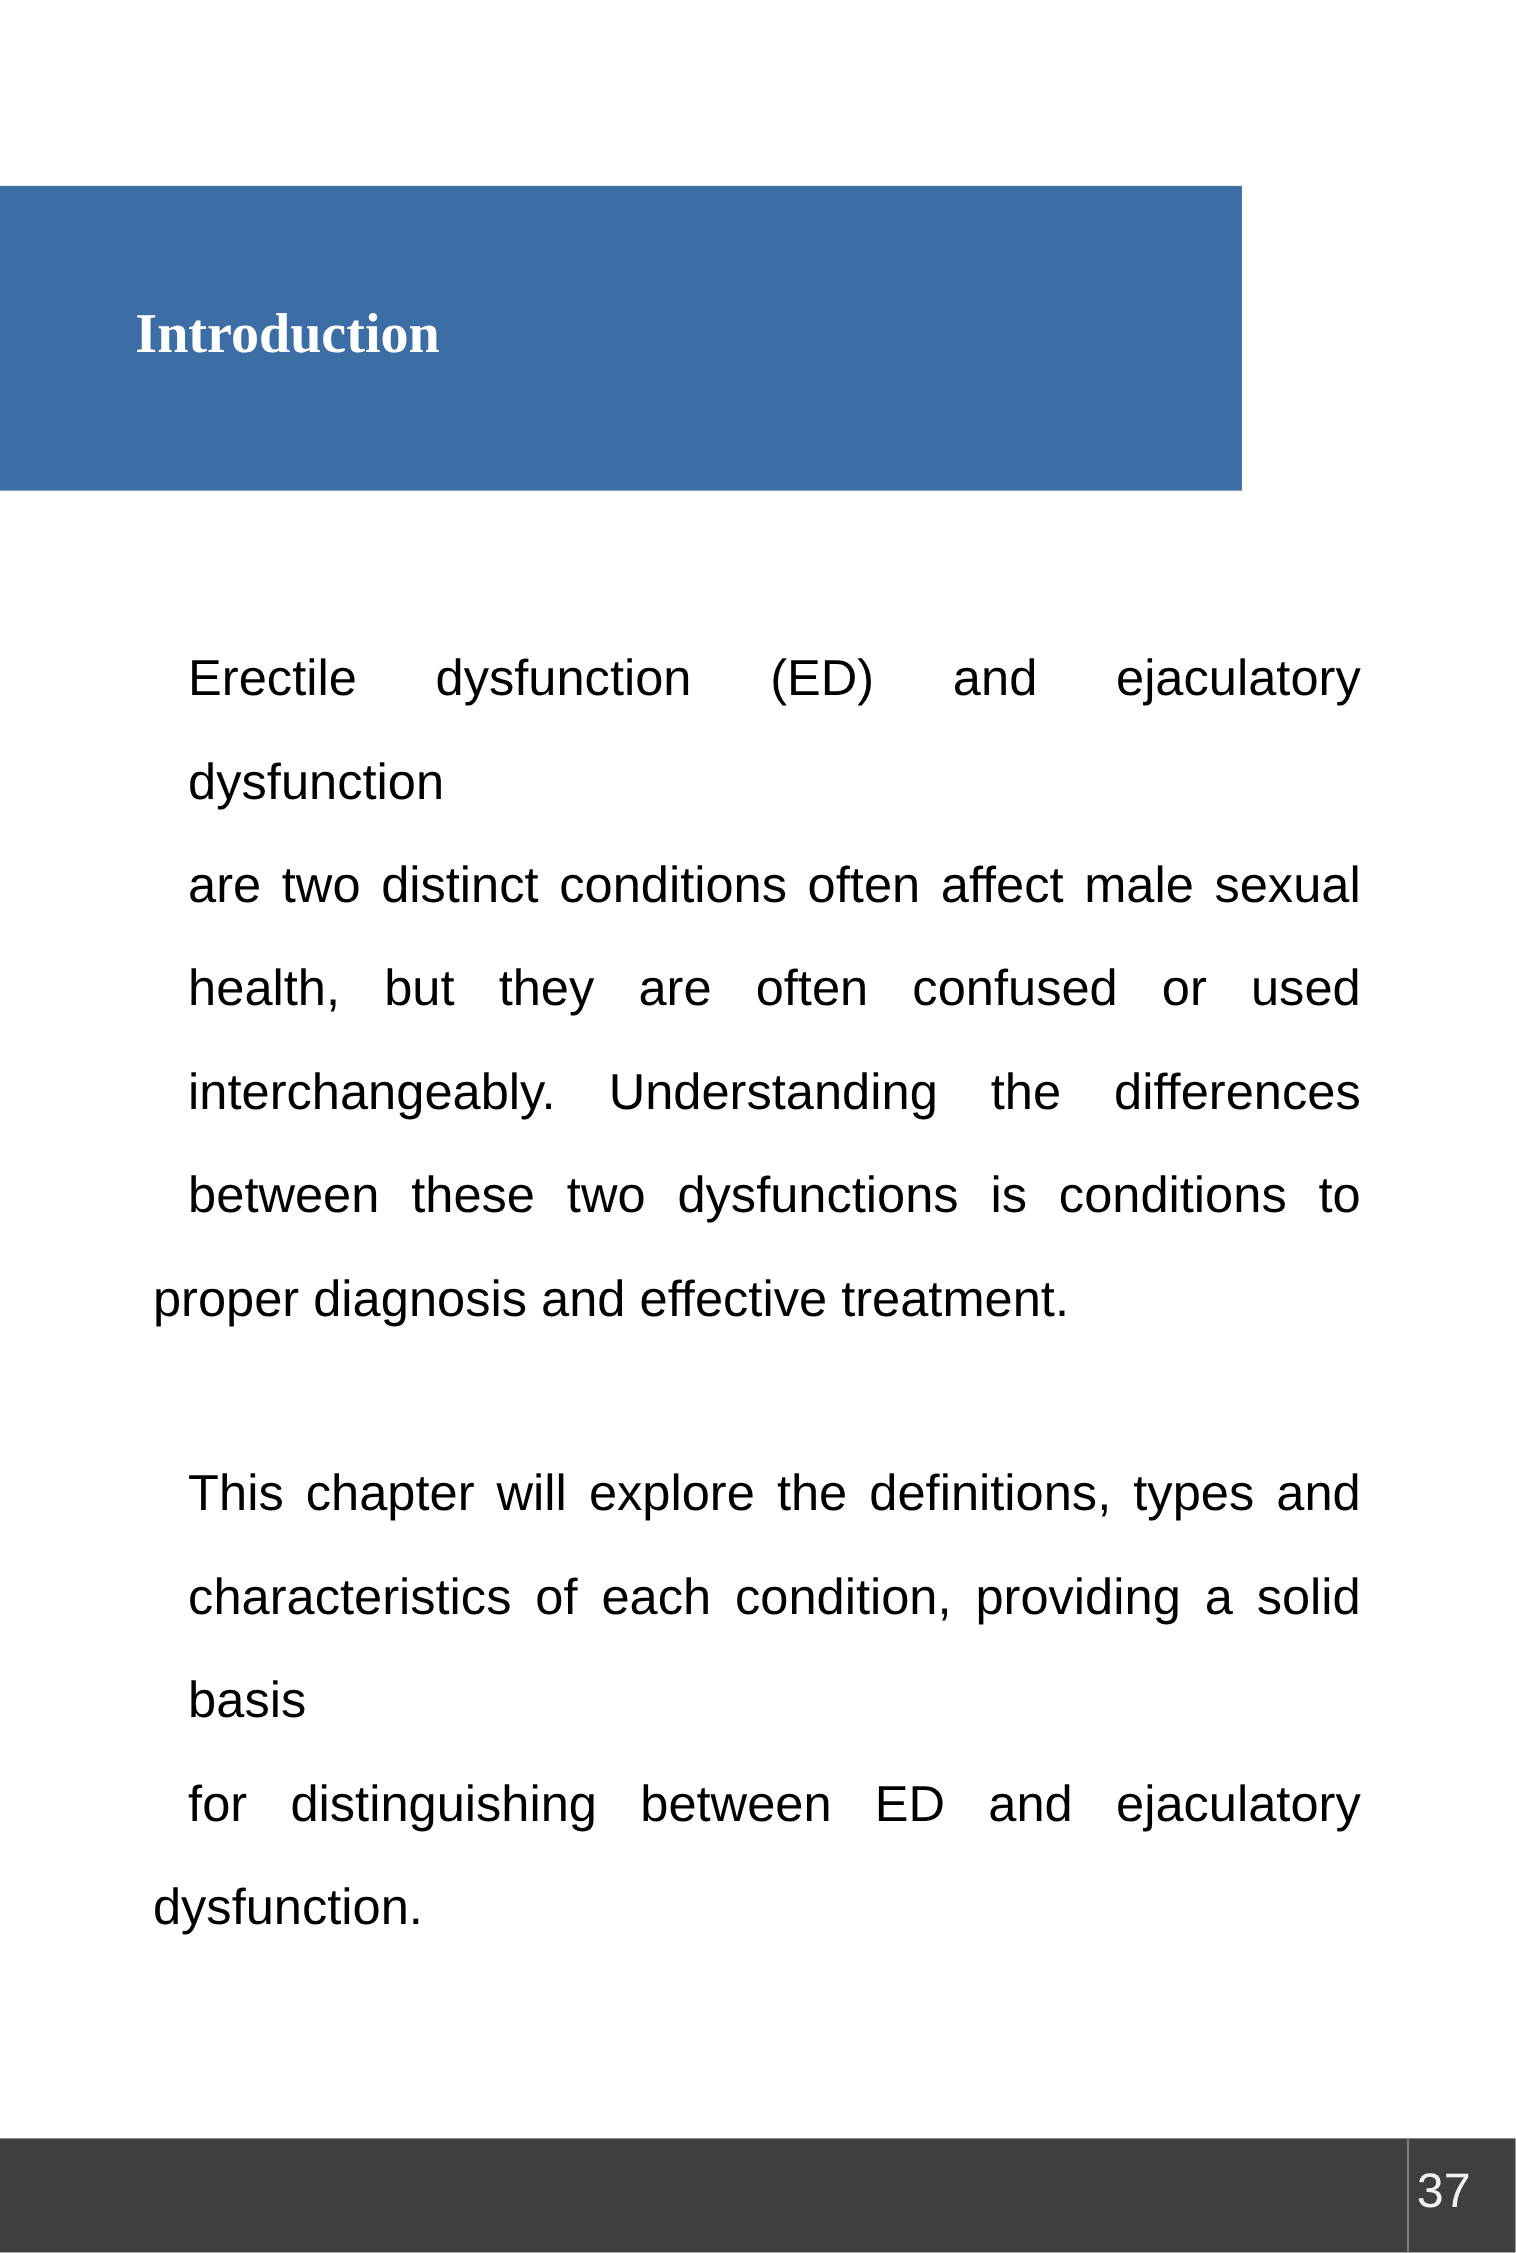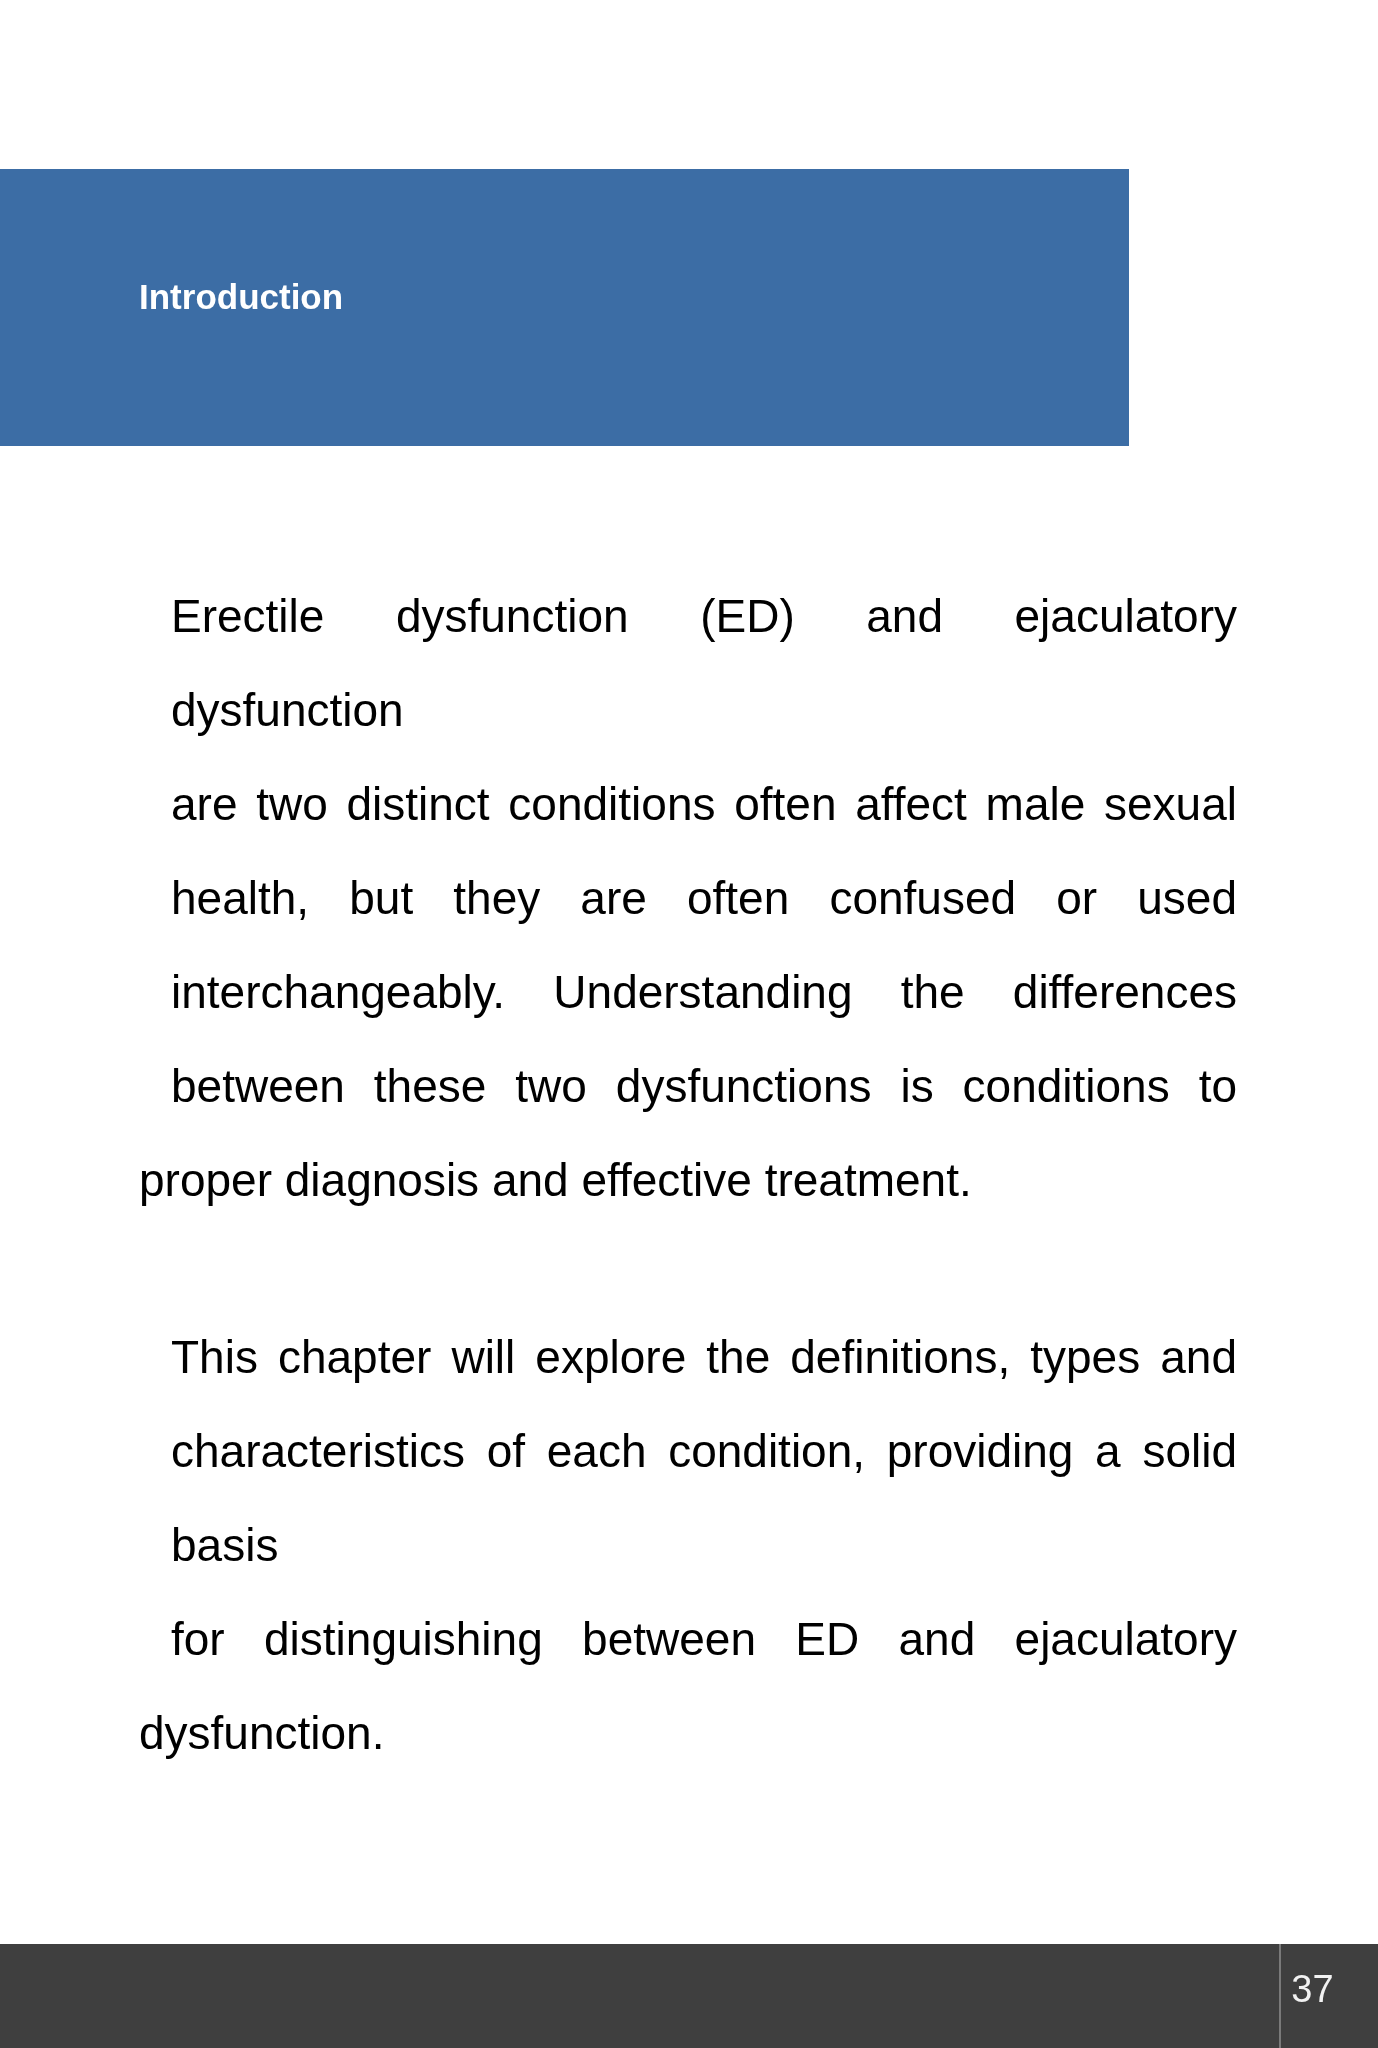--- a/index.html
+++ b/index.html
@@ -18,26 +18,27 @@
   .chapter-band {
     position: absolute;
     left: 0;
     top: 169px;
     width: 1129px;
     height: 277px;
     background: var(--band_blue, #3C6DA5);
   }
   .chapter-title {
     position: absolute;
-    left: 139px;
+    left: 123px;
     top: 279px;
-    font-size: 35px;
+    font-size: 51px;
     font-weight: bold;
     line-height: 1;
     color: var(--title_color, #FFFFFF);
+    font-family: Liberation Serif, serif;
   }
   .para {
     position: absolute;
     left: 139px;
     width: 1098px;
     font-size: 46px;
     line-height: 94px;
     color: var(--body_text, #000000);
   }
   .para-1 { top: 569px; }
@@ -68,21 +69,21 @@
     background: var(--separator, #7A7A7A);
   }
   .page-number {
     position: absolute;
     left: 1279px;
     top: 1970px;
     width: 99px;
     box-sizing: border-box;
     padding-right: 32px;
     text-align: center;
-    font-size: 38px;
+    font-size: 44px;
     line-height: 1;
     color: var(--page_number_color, #F2F2F2);
   }
 </style>
 </head>
 <body>
 
 <div class="page">
 
   <div class="chapter-band"></div>

